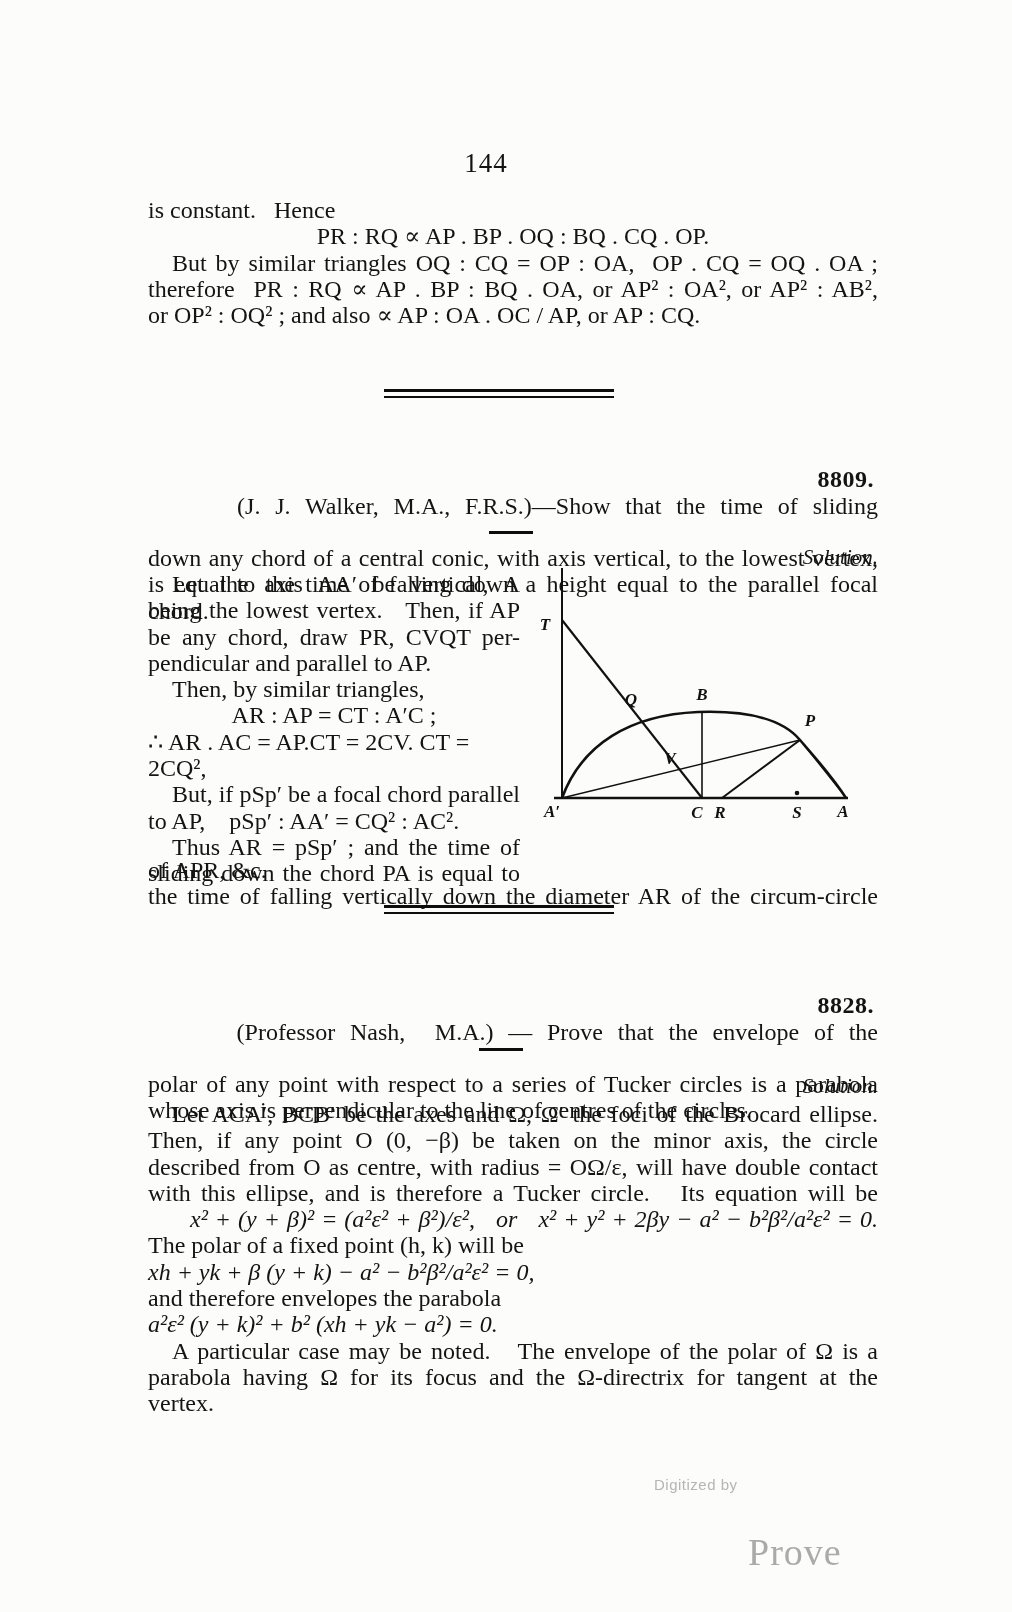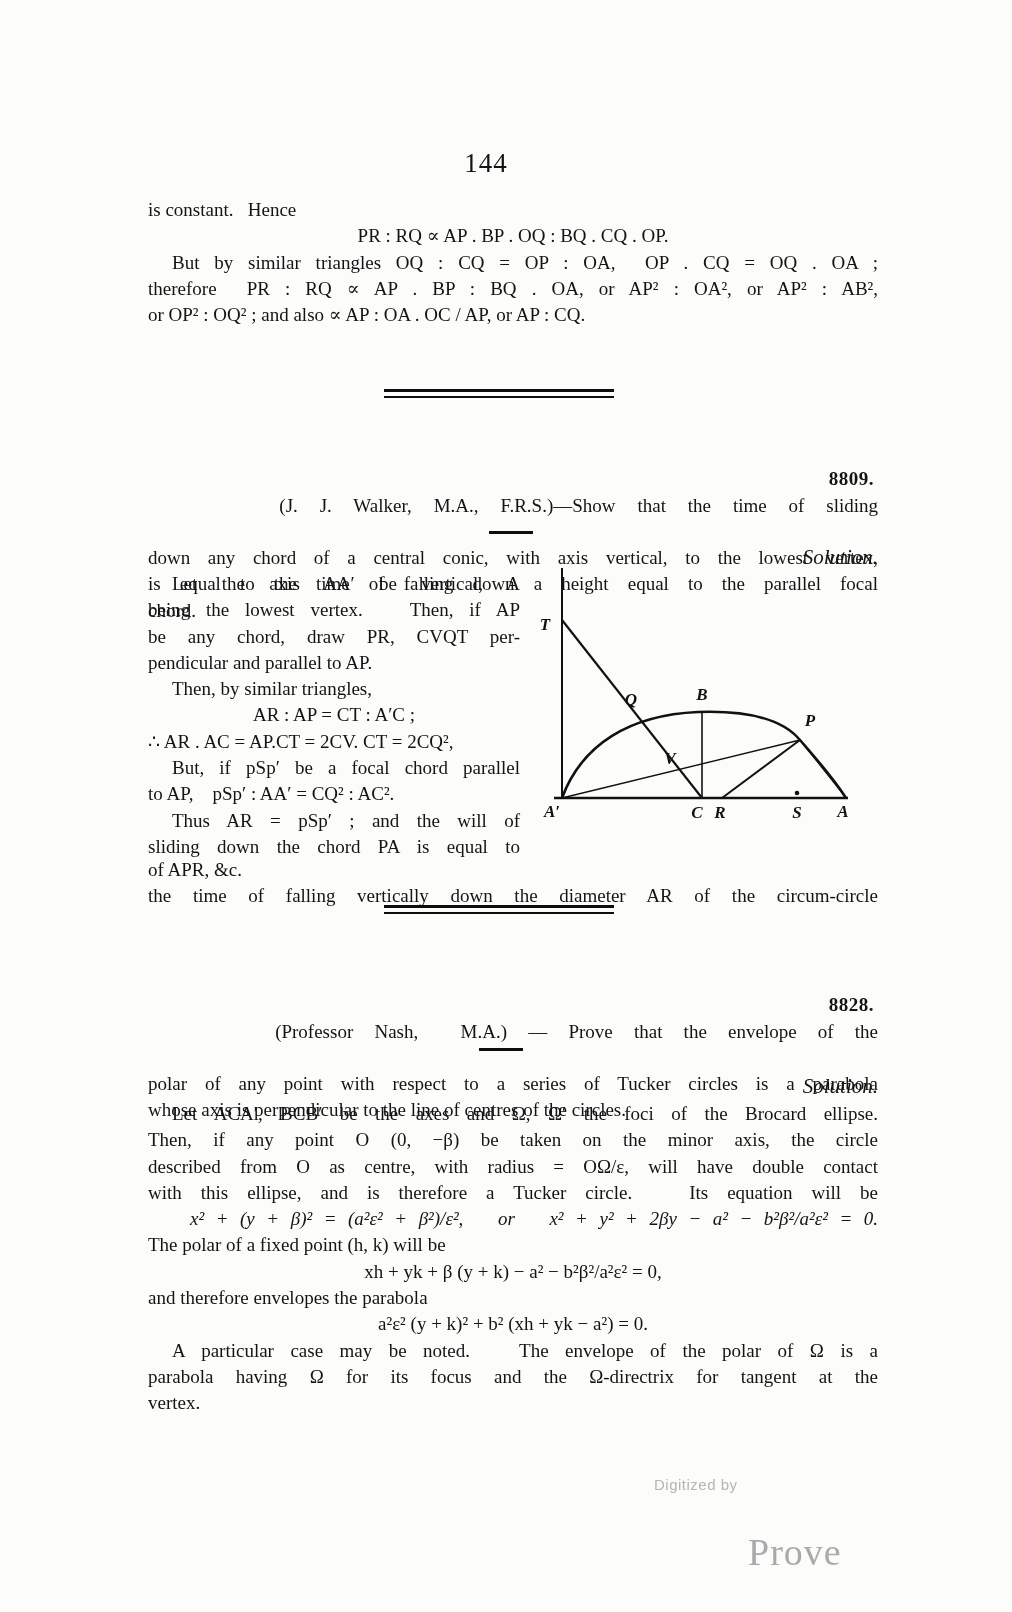--- a/index.html
+++ b/index.html
@@ -9,29 +9,29 @@
     font-family: "Liberation Serif", "DejaVu Serif", serif;
     color: #141414;
     -webkit-font-smoothing: antialiased;
   }
   #page {
     position: relative; width: 1012px; height: 1612px; overflow: hidden;
   }
   .abs { position: absolute; }
   .ln {
     line-height: 26.3px;
-    font-size: 19px;
+    font-size: 24px;
     white-space: pre-wrap;
   }
   .l  { text-align: left; }
   .li { text-align: left; text-indent: 24px; }
   .j  { text-align: justify; text-align-last: justify; }
   .ji { text-align: justify; text-align-last: justify; text-indent: 24px; }
   .c  { text-align: center; }
-  .ce { text-align: center; }
+  .ce { font-style: italic; }
   .e  { text-align: justify; text-align-last: justify; padding-left: 42px; font-style: italic; }
   .pnum { font-weight: 700; margin-right: 4px; letter-spacing: 0.5px; }
   .page-number {
     top: 148px; left: 0; width: 972px; text-align: center;
     font-size: 27px; letter-spacing: 1px;
   }
   .solution-heading {
     font-style: italic; font-size: 21px; text-align: right; font-family: Liberation Serif, serif;
   }
   .double-rule {
@@ -89,21 +89,21 @@
   <div class="abs" style="top:571px; left:148px; width:372px;">
       <div class="ln ji">Let the axis AA′ be vertical, A</div>
       <div class="ln j">being the lowest vertex.   Then, if AP</div>
       <div class="ln j">be any chord, draw PR, CVQT per-</div>
       <div class="ln l">pendicular and parallel to AP.</div>
       <div class="ln li">Then, by similar triangles,</div>
       <div class="ln c">AR : AP = CT : A′C ;</div>
       <div class="ln l">∴ AR . AC = AP.CT = 2CV. CT = 2CQ²,</div>
       <div class="ln ji">But, if pSp′ be a focal chord parallel</div>
       <div class="ln l">to AP,    pSp′ : AA′ = CQ² : AC².</div>
-      <div class="ln ji">Thus AR = pSp′ ; and the will of</div>
+      <div class="ln ji">Thus AR = pSp′ ; and the time of</div>
       <div class="ln j">sliding down the chord PA is equal to</div>
     </div>
 
   <svg class="abs" style="top:552px; left:528px;" width="334" height="270" viewBox="0 0 334 270">
 
     <line x1="34" y1="16" x2="34" y2="246" stroke="#111" stroke-width="2"></line>
 
     <line x1="26" y1="246" x2="320" y2="246" stroke="#111" stroke-width="2.5"></line>
 
     <path d="M 34 246 C 54 192, 102 163, 170 160 C 227 158, 257 170, 272 188 C 284 202, 304 224, 318 246" fill="none" stroke="#111" stroke-width="2.6"></path>

